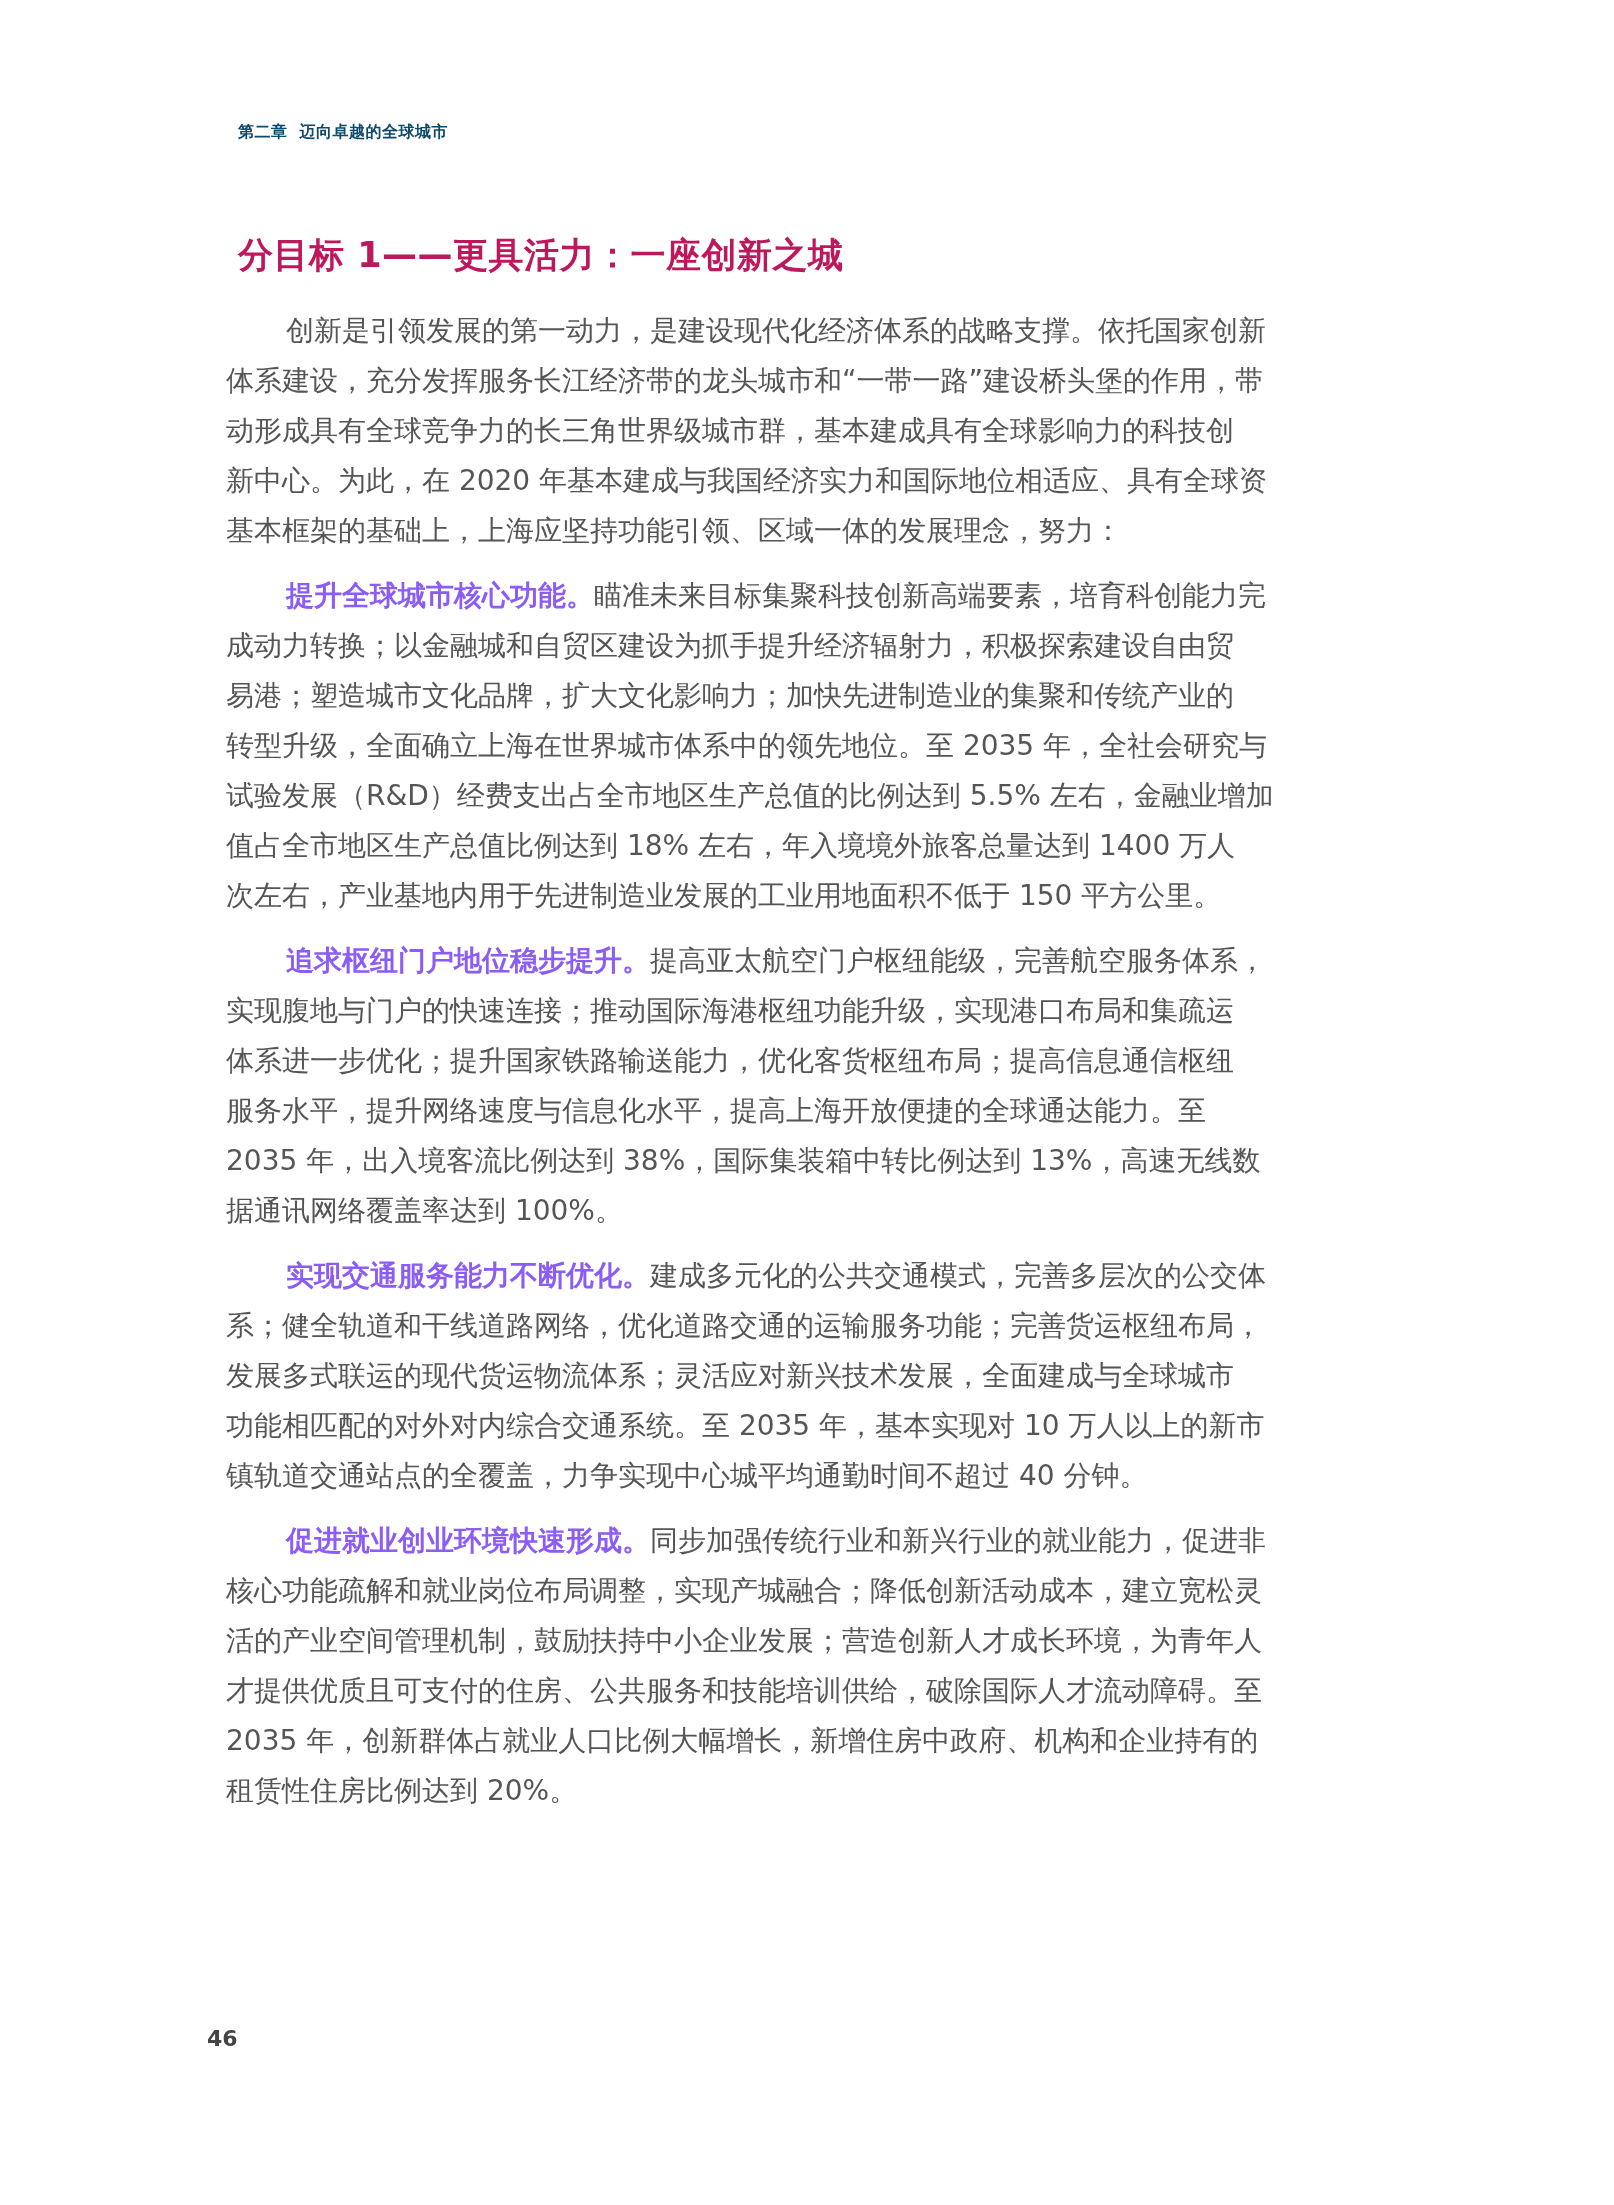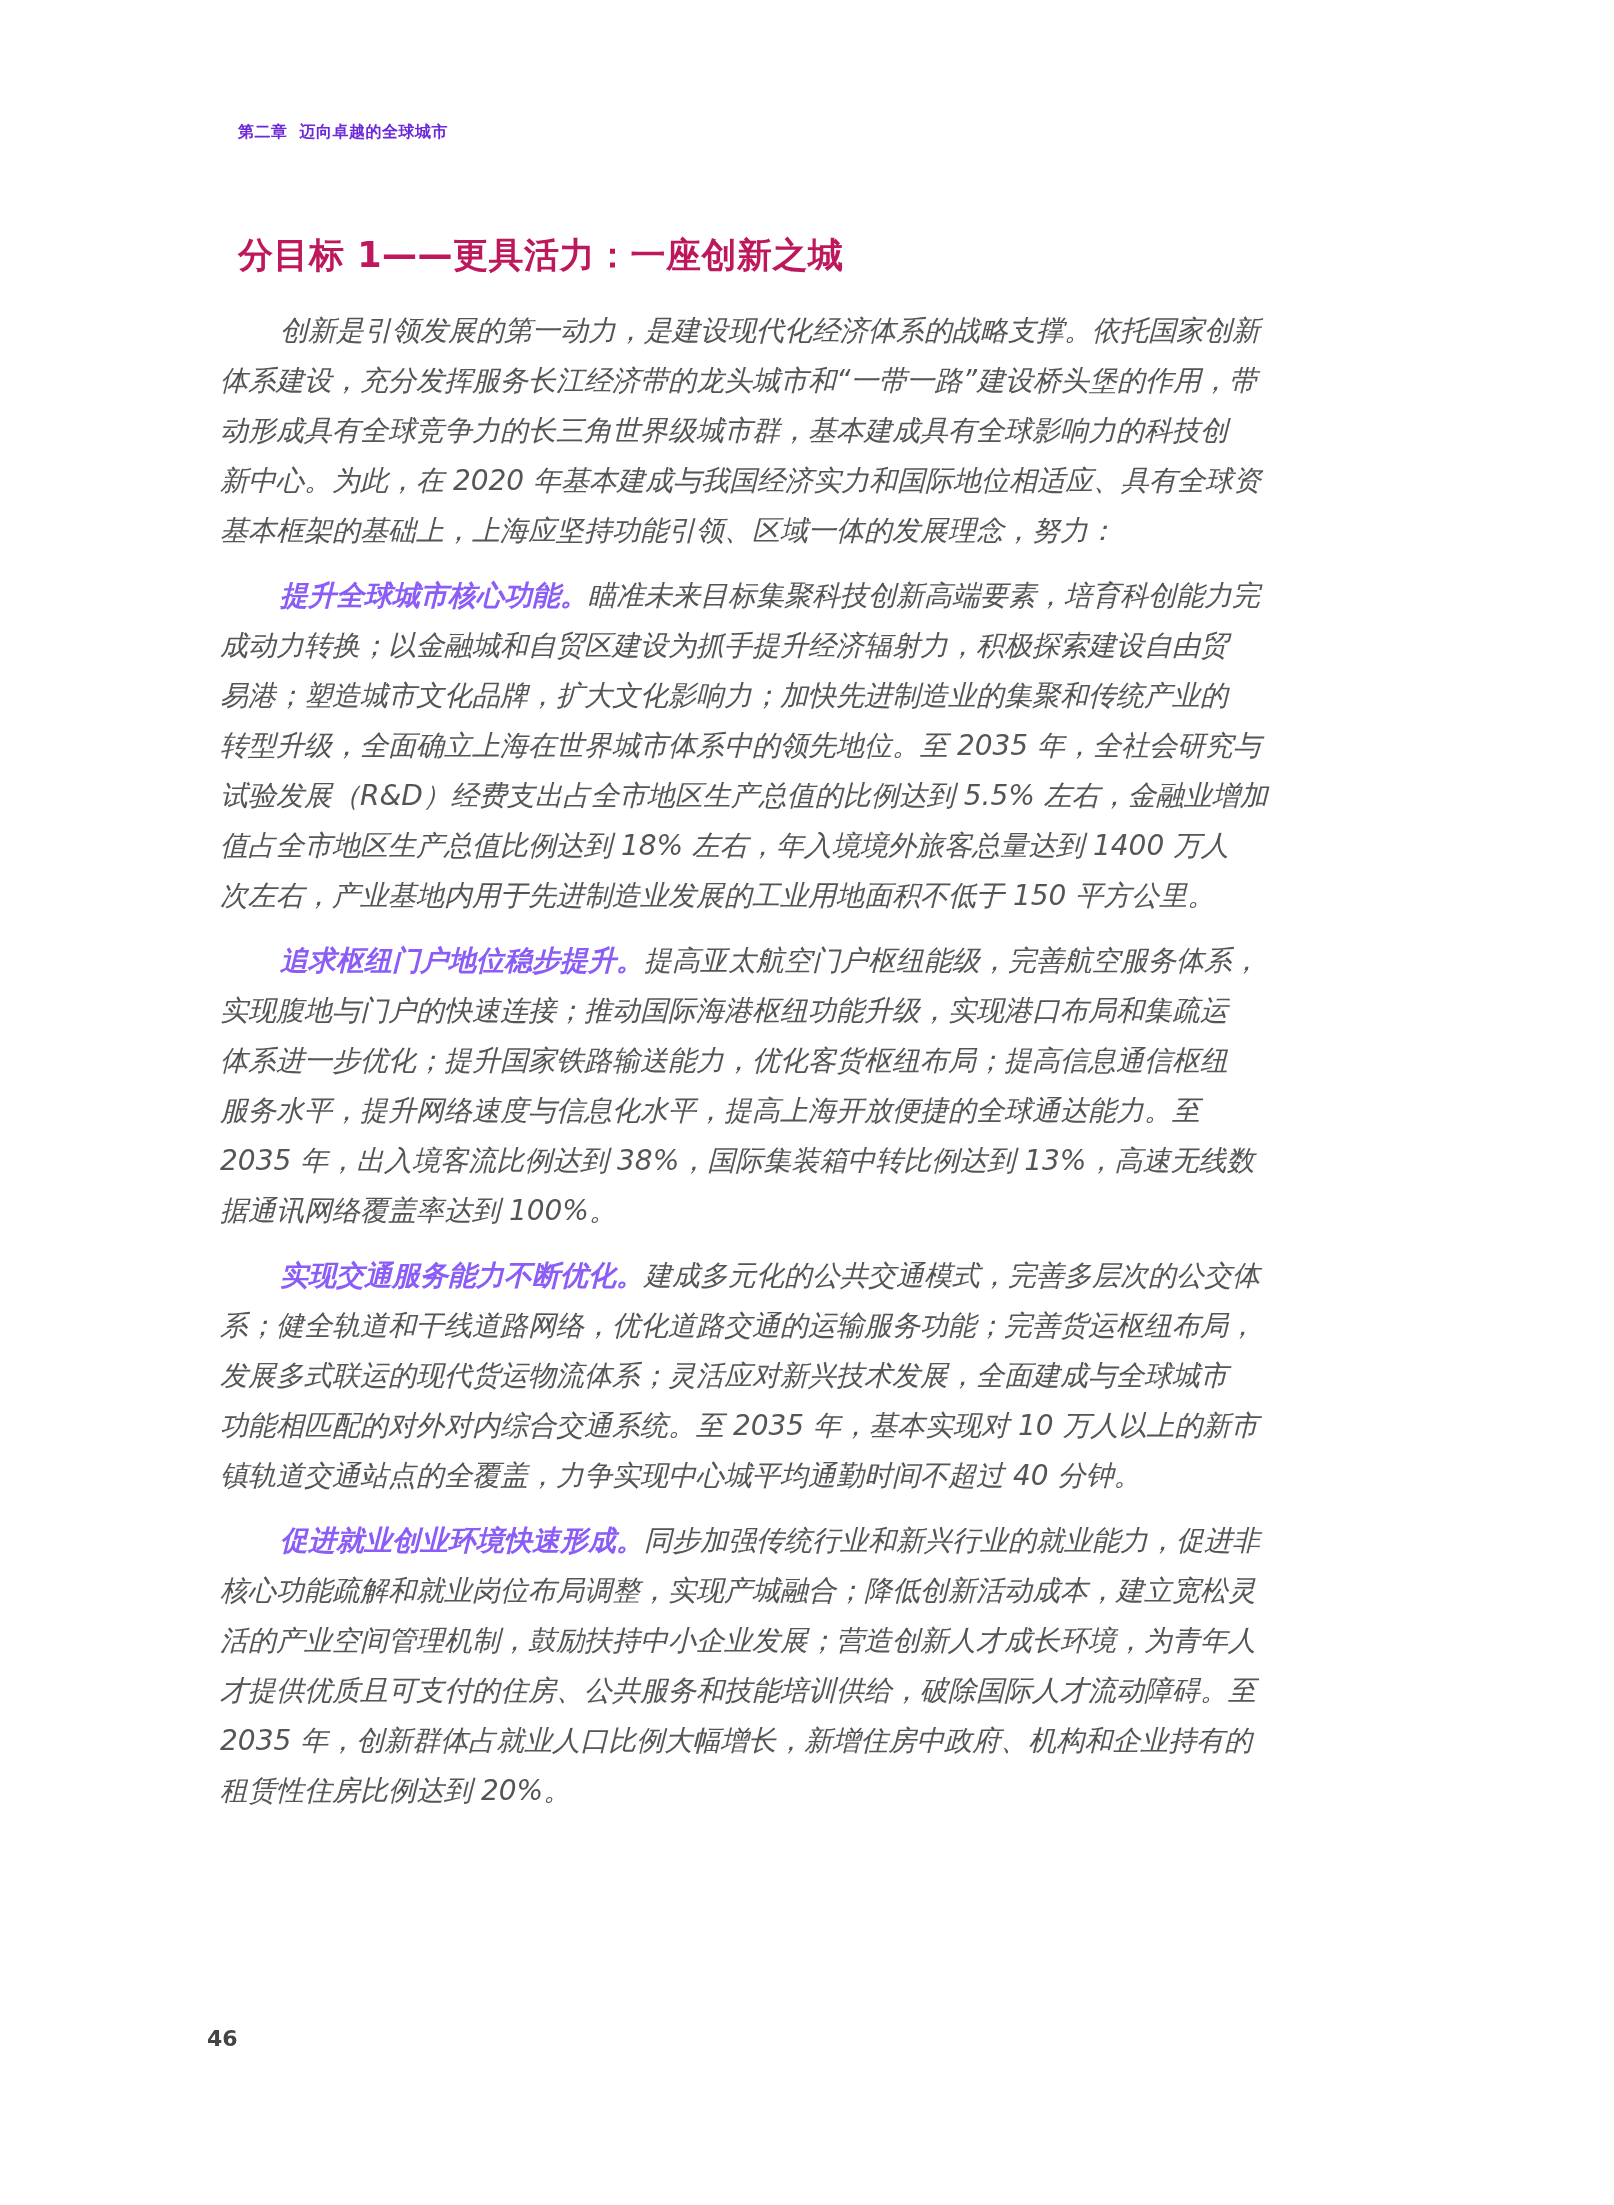--- a/index.html
+++ b/index.html
@@ -1,21 +1,21 @@
 <!DOCTYPE html>
 <html><head>
   <meta charset="utf-8">
   <style>
     html, body { margin: 0; padding: 0; background: #ffffff; }
     body { width: 1614px; height: 2205px; position: relative; overflow: hidden;
       font-family: "DejaVu Sans", "Liberation Sans", sans-serif; }
-    .running-head { position: absolute; left: 238px; top: 122px; font-size: 16px; color: #6d28d9; font-weight: bold; letter-spacing: 0.5px; }
+    .running-head { position: absolute; left: 238px; top: 122px; font-size: 16px; color: #0c4a6e; font-weight: bold; letter-spacing: 0.5px; }
     .running-head .sep { display: inline-block; width: 12px; }
     .section-title { position: absolute; left: 238px; top: 232px; font-size: 35px; font-weight: bold; color: #be185d; white-space: nowrap; letter-spacing: 0.5px; }
-    .content { position: absolute; left: 220px; top: 316px; width: 1100px; font-style: italic; }
+    .content { position: absolute; left: 226px; top: 316px; width: 1100px; }
     .para { margin: 0 0 15px 0; }
     .line { display: block; height: 50px; line-height: 30px; font-size: 28px; color: #555555; white-space: nowrap; overflow: visible; }
     .line.first { padding-left: 60px; }
     .lead { font-weight: bold; color: #8b5cf6; }
     .page-number { position: absolute; left: 207px; top: 2026px; font-size: 22px; font-weight: bold; color: #444444; }
   </style>
 </head>
 <body>
 
 <div class="running-head">

